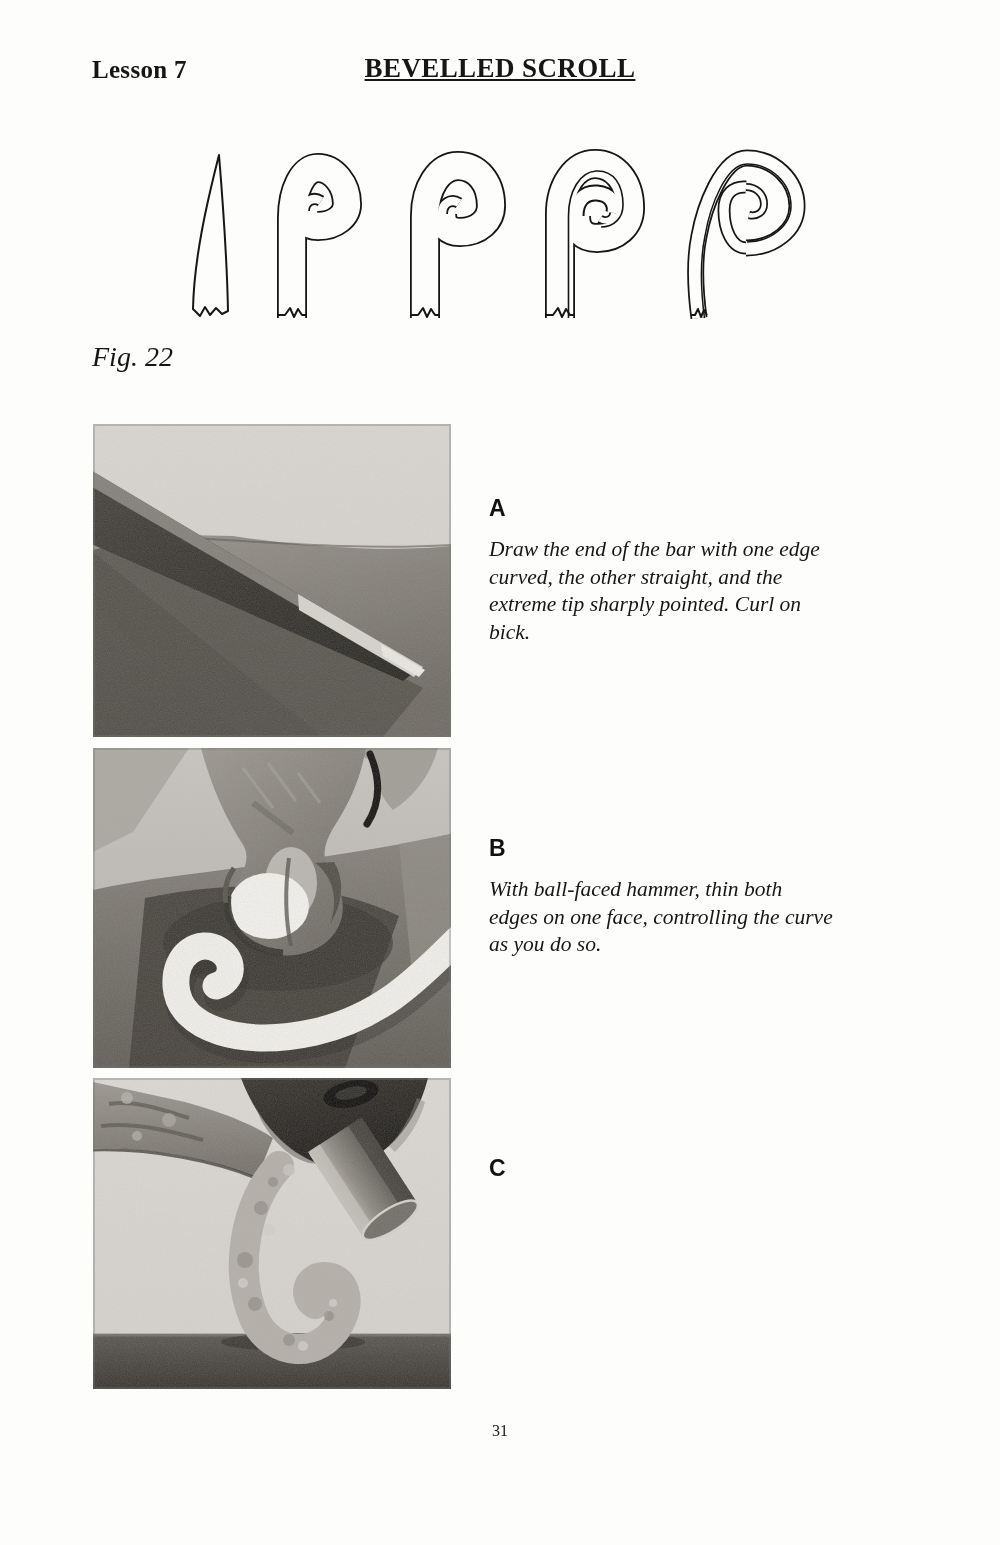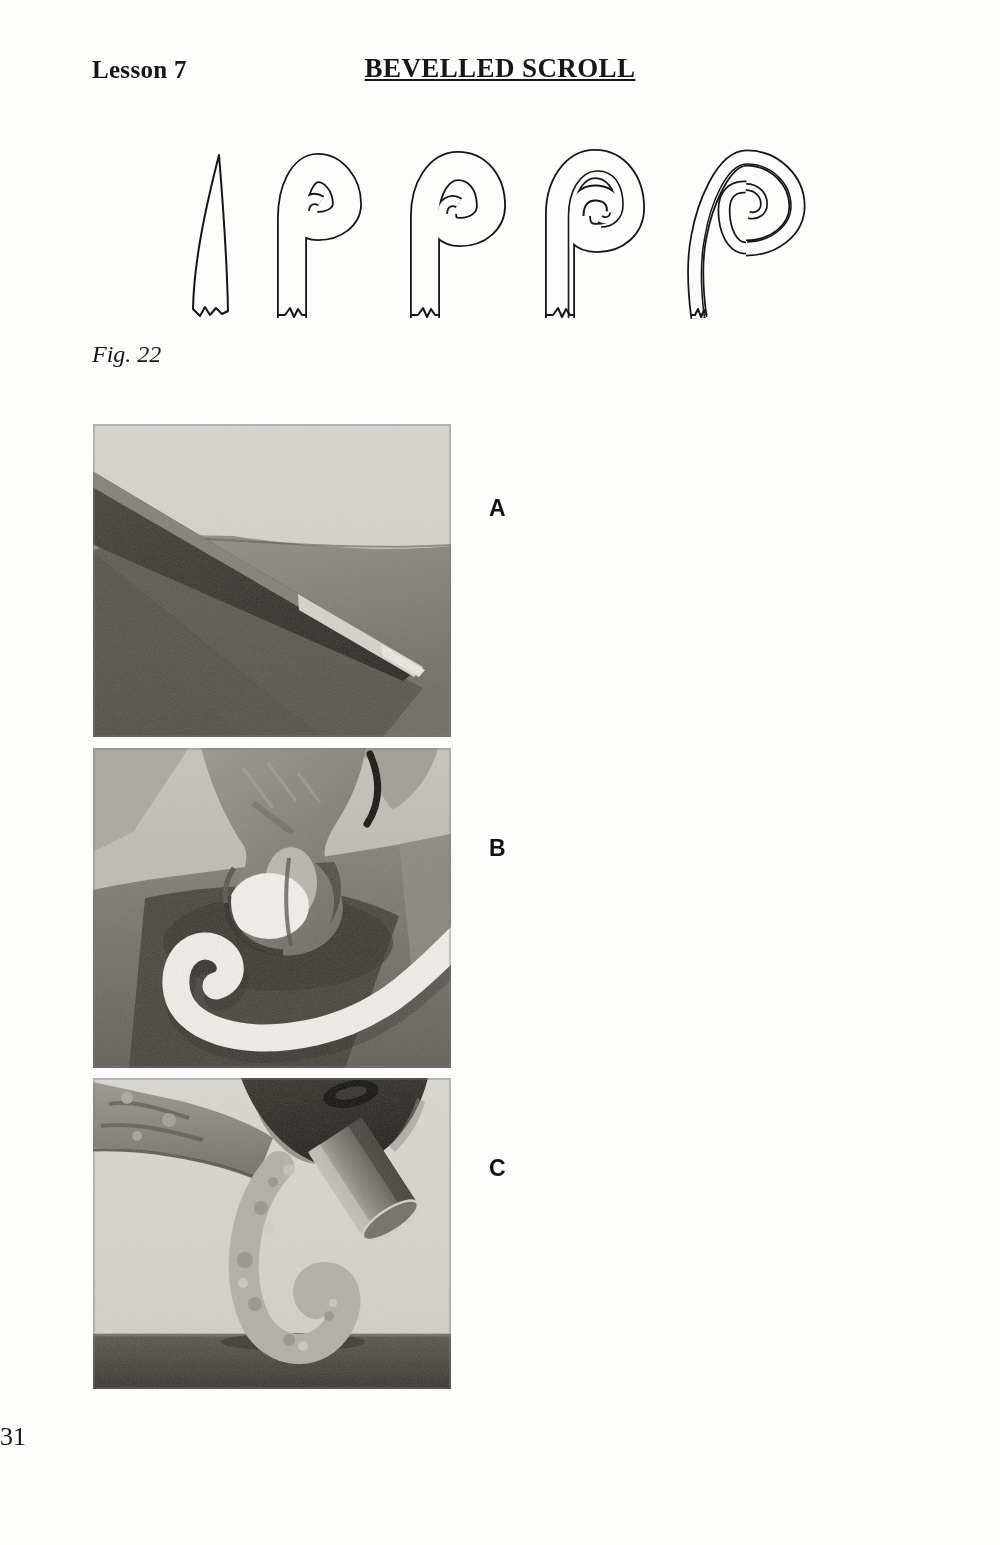--- a/index.html
+++ b/index.html
@@ -12,42 +12,42 @@
     position:absolute; left:92px; top:56px;
     font-size:25px; font-weight:bold; letter-spacing:.3px;
   }
   .page-title{
     position:absolute; left:0; right:0; top:53px; text-align:center;
     font-size:27px; font-weight:bold; letter-spacing:.4px;text-decoration:underline;
   }
   .fig-drawing{ position:absolute; left:180px; top:148px; }
   .fig-label{
     position:absolute; left:92px; top:341px;
-    font-size:24px; font-style:italic;
+    font-size:28px; font-style:italic;
   }
   .photo{ position:absolute; left:93px; width:358px; display:block; }
   .photo-a{ top:424px; height:313px; }
   .photo-b{ top:748px; height:320px; }
   .photo-c{ top:1078px; height:311px; }
   .step-text{ position:absolute; left:489px; width:420px; }
   .step-label{
     font-family:"Liberation Sans", sans-serif;
     font-size:23px; font-weight:bold; color:#111;
   }
   .step-caption{
     margin-top:14px;
     font-size:21.5px; line-height:27.5px; font-style:italic;
     white-space:pre-line;
   }
   .text-a{ top:495px; }
   .text-b{ top:835px; }
   .text-c{ top:1155px; }
   .page-number{
-    position:absolute; left:0; right:0; top:1422px; 
-    font-size:26px;
+    position:absolute; left:0; right:0; top:1422px; text-align:center;
+    font-size:16px;
     font-family:Liberation Serif, serif;
   }
 </style>
 </head>
 <body>
 
 <div class="page">
 
   <div class="lesson-label">Lesson 7</div>
   <div class="page-title">BEVELLED SCROLL</div>
@@ -250,23 +250,30 @@
       <rect x="241" y="48" width="14" height="102" fill="#c6c2ba" opacity="0.8"></rect>
       <rect x="289" y="48" width="16" height="102" fill="#3f3b35" opacity="0.8"></rect>
       <ellipse cx="273" cy="150" rx="32" ry="11" fill="#6f6b64" stroke="#d6d3cc" stroke-width="2.5"></ellipse>
     </g>
     <rect width="358" height="311" filter="url(#grainC)"></rect>
     <rect x="1" y="1" width="356" height="309" fill="none" stroke="#777" stroke-opacity="0.35" stroke-width="2"></rect>
   </svg>
 
   <div class="step-text text-a">
     <div class="step-label">A</div>
+    <div class="step-caption">Draw the end of the bar with one edge
+curved, the other straight, and the
+extreme tip sharply pointed. Curl on
+bick.</div>
   </div>
   <div class="step-text text-b">
     <div class="step-label">B</div>
+    <div class="step-caption">With ball-faced hammer, thin both
+edges on one face, controlling the curve
+as you do so.</div>
   </div>
   <div class="step-text text-c">
     <div class="step-label">C</div>
   </div>
 
   <div class="page-number">31</div>
 
 </div>
 
 </body></html>

